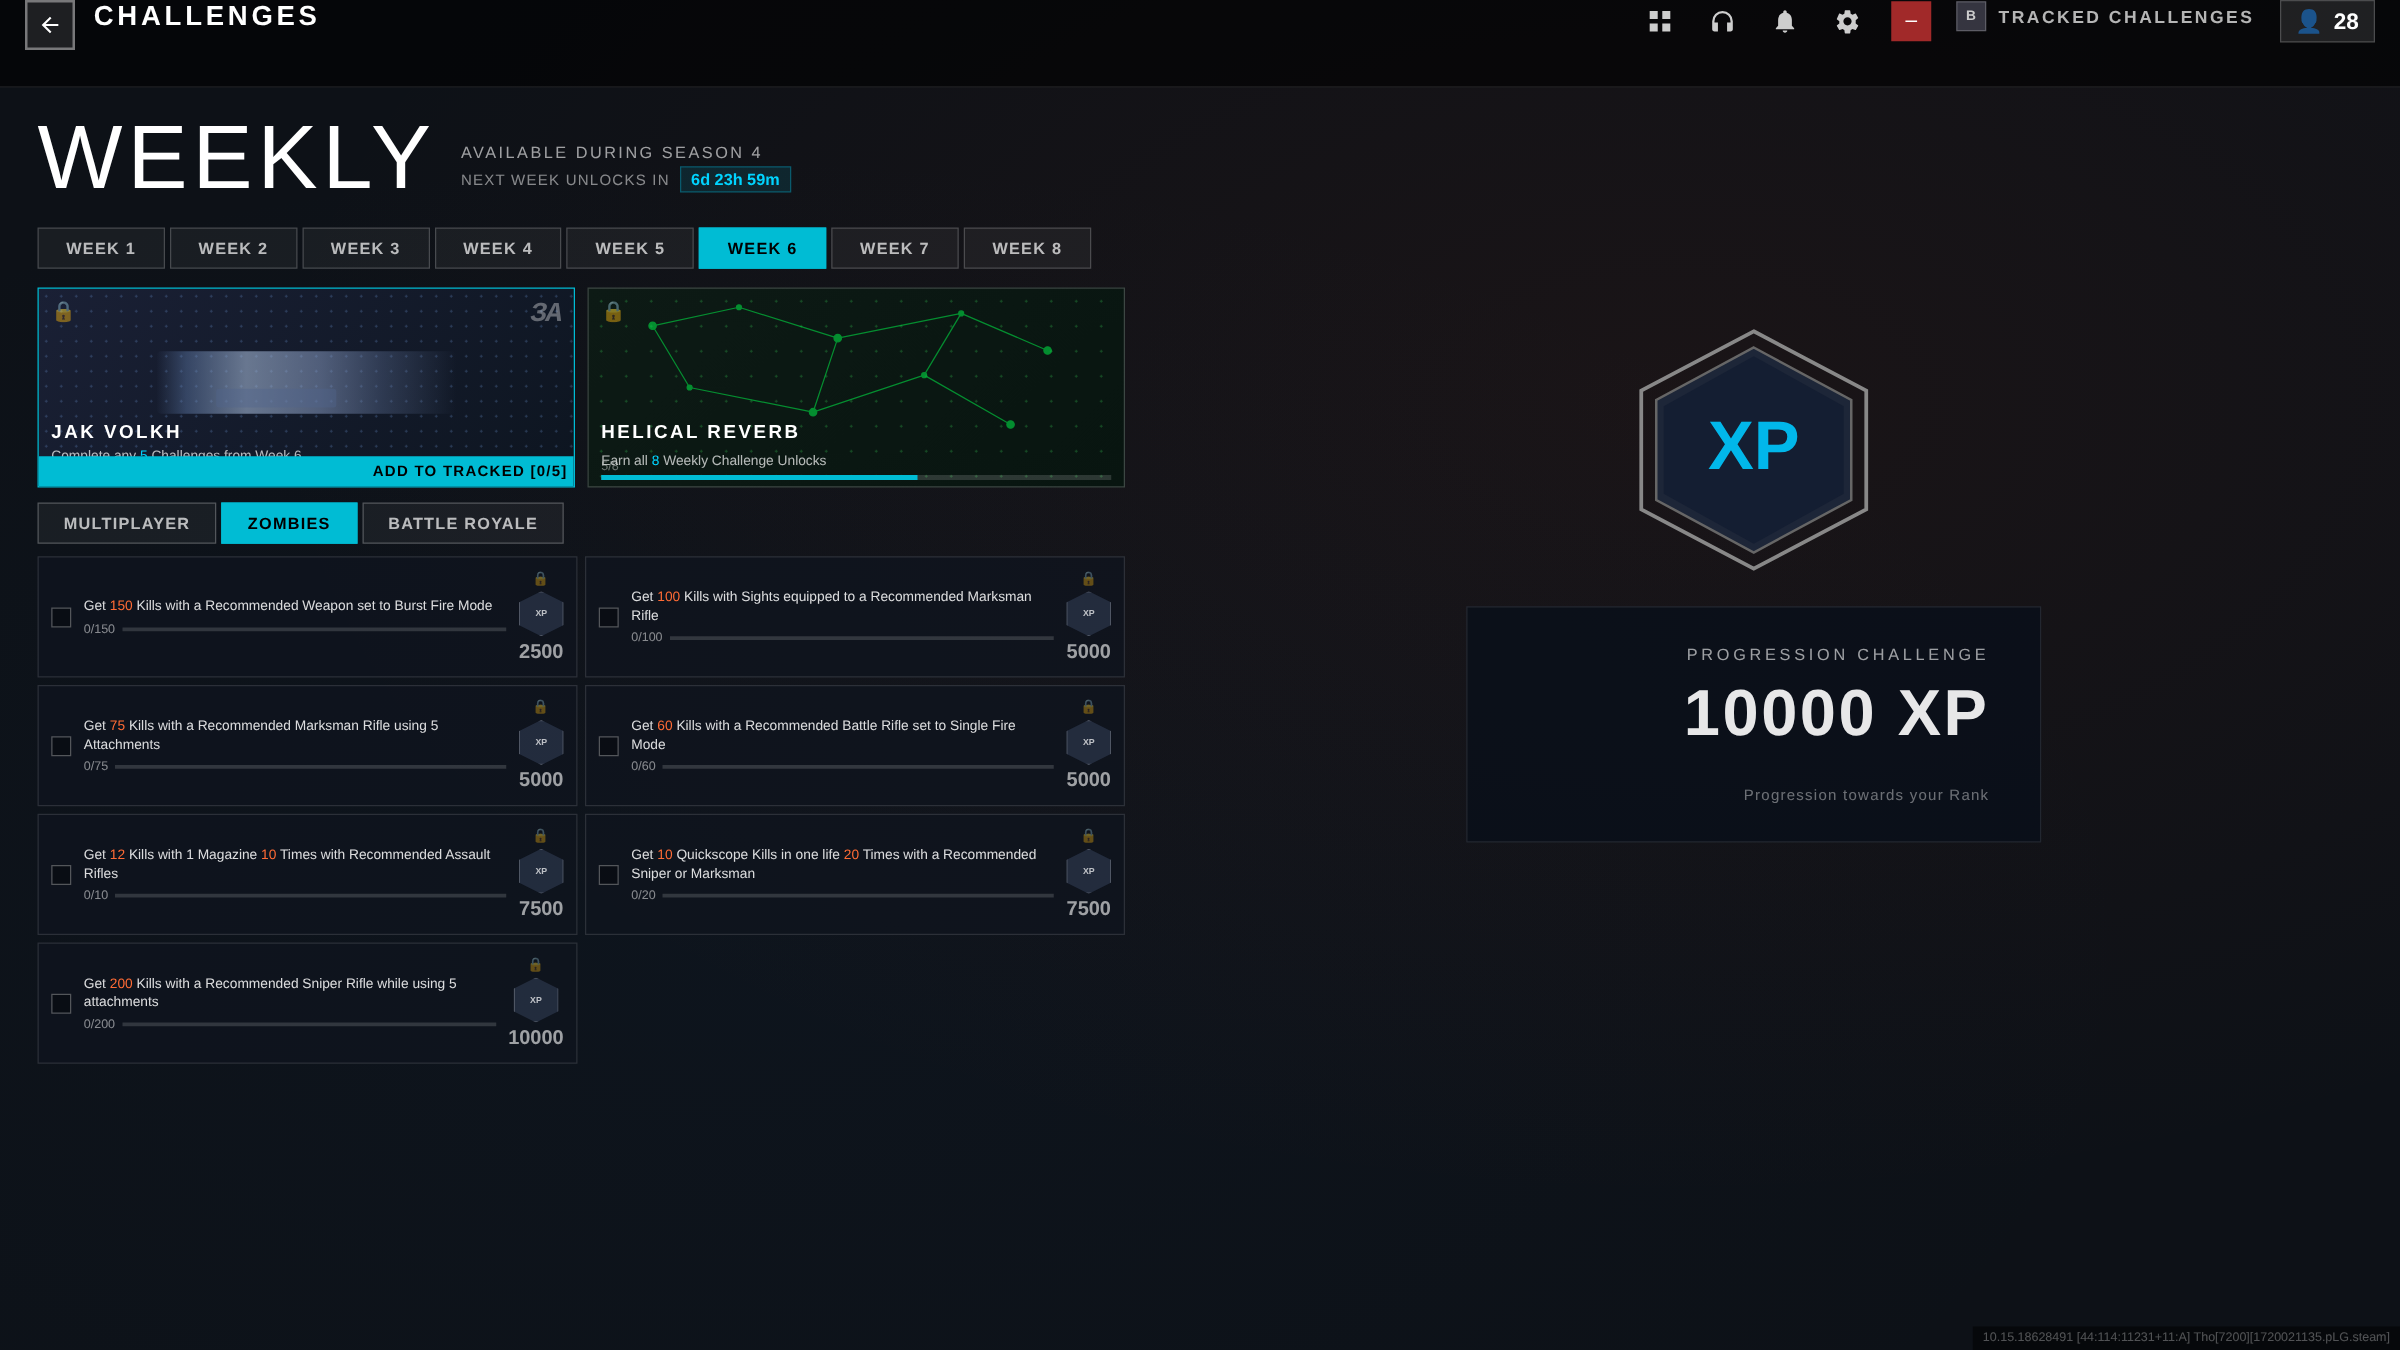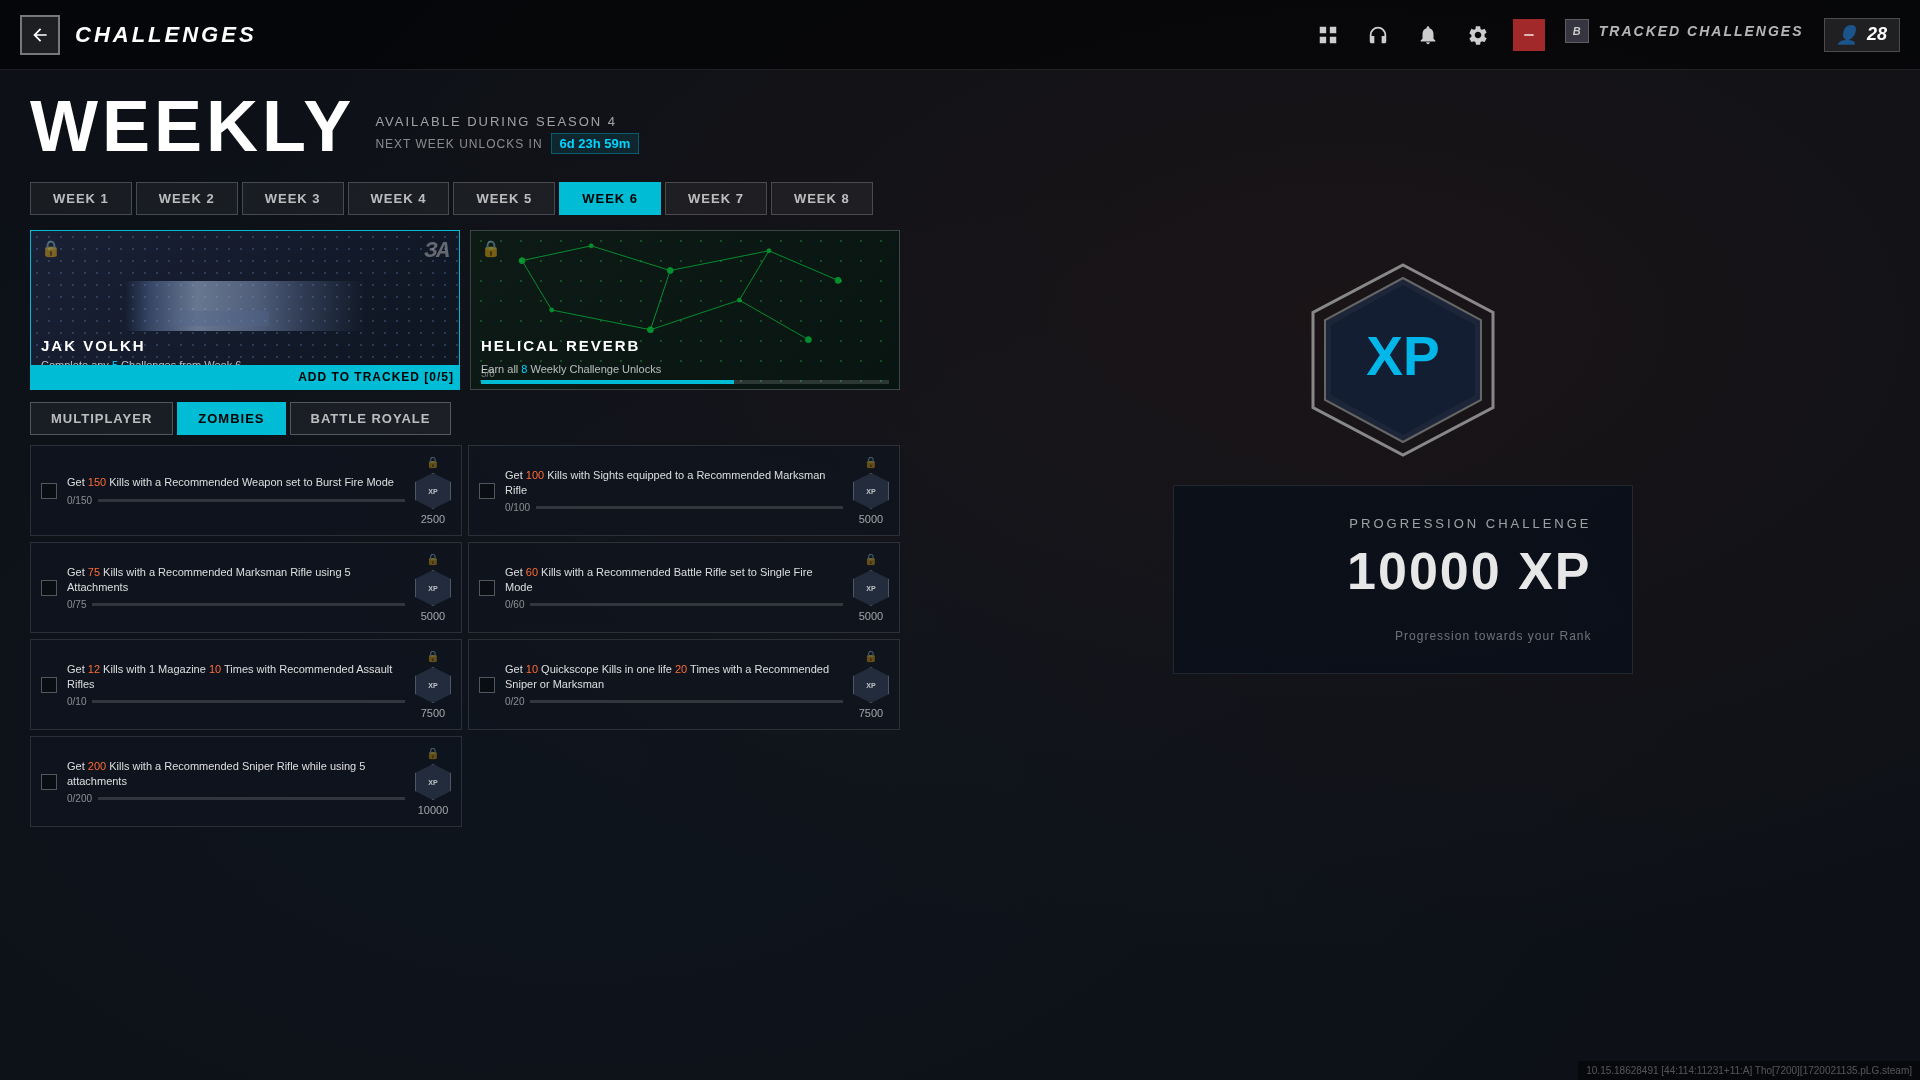--- a/index.html
+++ b/index.html
@@ -19,28 +19,27 @@
       top: 0; left: 0; right: 0; bottom: 0;
       background: 
         radial-gradient(ellipse at 70% 30%, rgba(180,60,20,0.08) 0%, transparent 60%),
         radial-gradient(ellipse at 30% 70%, rgba(20,60,100,0.08) 0%, transparent 60%);
       pointer-events: none;
     }
 
     
     .header {
       display: flex;
-      align-items: center;
+      align-items: flex-start;
       padding: 0 20px;
       height: 70px;
       background: rgba(0,0,0,0.6);
       border-bottom: 1px solid rgba(255,255,255,0.1);
       position: relative;
       z-index: 10;
-      font-style: italic;
     }
     .back-btn {
       display: flex;
       align-items: center;
       justify-content: center;
       width: 40px;
       height: 40px;
       border: 2px solid rgba(255,255,255,0.4);
       background: rgba(255,255,255,0.1);
       cursor: pointer;
@@ -99,21 +98,21 @@
     }
 
     
     .weekly-header {
       display: flex;
       align-items: flex-end;
       margin-bottom: 20px;
     }
     .weekly-title {
       font-size: 72px;
-      font-weight: 700;
+      font-weight: 400;
       letter-spacing: 4px;
       text-transform: uppercase;
       line-height: 1;
     }
     .weekly-info {
       margin-left: 20px;
       padding-bottom: 8px;
     }
     .weekly-season {
       font-size: 13px;
@@ -390,22 +389,22 @@
       justify-content: center;
       clip-path: polygon(50% 0%, 100% 25%, 100% 75%, 50% 100%, 0% 75%, 0% 25%);
     }
     .challenge-xp-badge-inner {
       font-size: 7px;
       font-weight: 900;
       color: rgba(255,255,255,0.7);
       letter-spacing: 0px;
     }
     .challenge-xp-num {
-      font-size: 11px;
-      font-weight: 400;
+      font-size: 16px;
+      font-weight: 700;
       color: rgba(255,255,255,0.6);
     }
 
     
     .right-panel {
       flex: 1;
       display: flex;
       flex-direction: column;
       gap: 15px;
       align-items: center;

